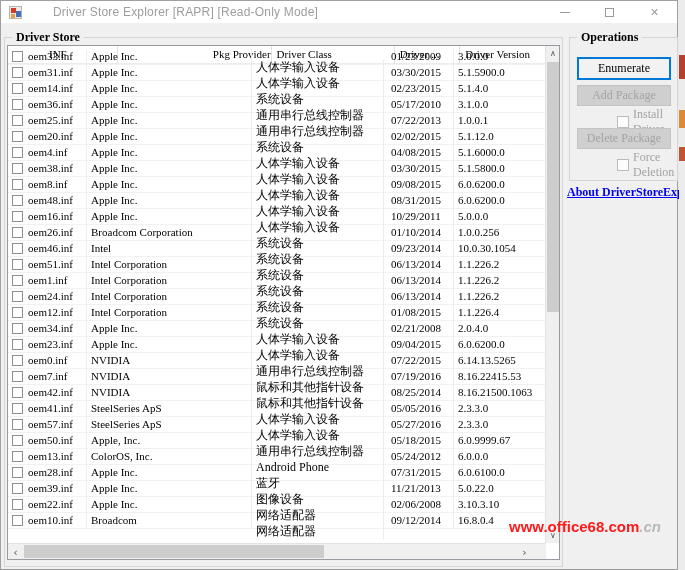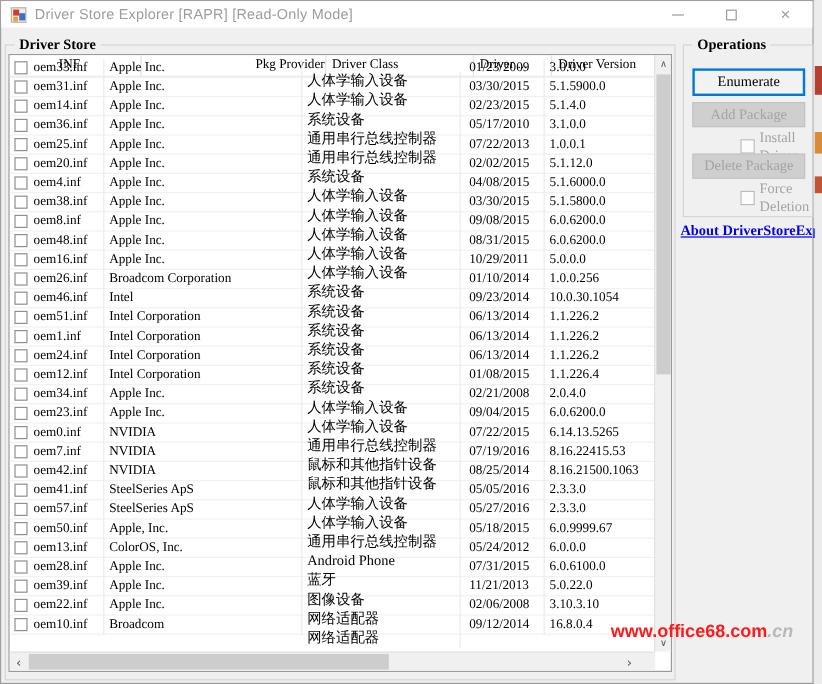--- a/index.html
+++ b/index.html
@@ -14,21 +14,21 @@
   
   .titlebar { position:absolute; left:0; top:0; width:100%; height:22px; background:#ffffff;
     display:flex; align-items:center;
     font-family:"Liberation Sans","DejaVu Sans",sans-serif; }
   .appicon { position:relative; width:13px; height:13px; margin:0 7px 0 8px; }
   .appicon i { position:absolute; display:block; }
   .appicon .f { left:0; top:0; width:13px; height:13px; border:1px solid #b9b3ac; background:#efece7; }
   .appicon .r { left:2px; top:2px; width:5px; height:5px; background:#d23b2a; }
   .appicon .o { left:2px; top:8px; width:4px; height:4px; background:#e8a33d; }
   .appicon .b { left:7px; top:5px; width:5px; height:6px; background:#3f6fc4; }
-  .title-text { font-size:12px; color:#9d9d9d; letter-spacing:.2px; white-space:nowrap; }
+  .title-text { font-size:12px; color:#9d9d9d; letter-spacing:.2px; white-space:nowrap;margin-left:24px; }
   .win-controls { position:absolute; right:0; top:0; height:22px; display:flex; }
   .wc { width:45px; height:22px; display:flex; align-items:center; justify-content:center;
     color:#9b9b9b; font-size:12px; cursor:default; }
   .wc.max span { display:block; width:9px; height:9px; border:1px solid #9b9b9b; }
   .wc.min span { display:block; width:10px; height:0; border-top:1px solid #9b9b9b; }
   .wc.close { font-size:14px; }
 
   
   .groupbox { position:absolute; border:1px solid #d5d5d5; }
   .grouplabel { position:absolute; top:-8px; left:7px; background:#f0f0f0; padding:0 4px;

